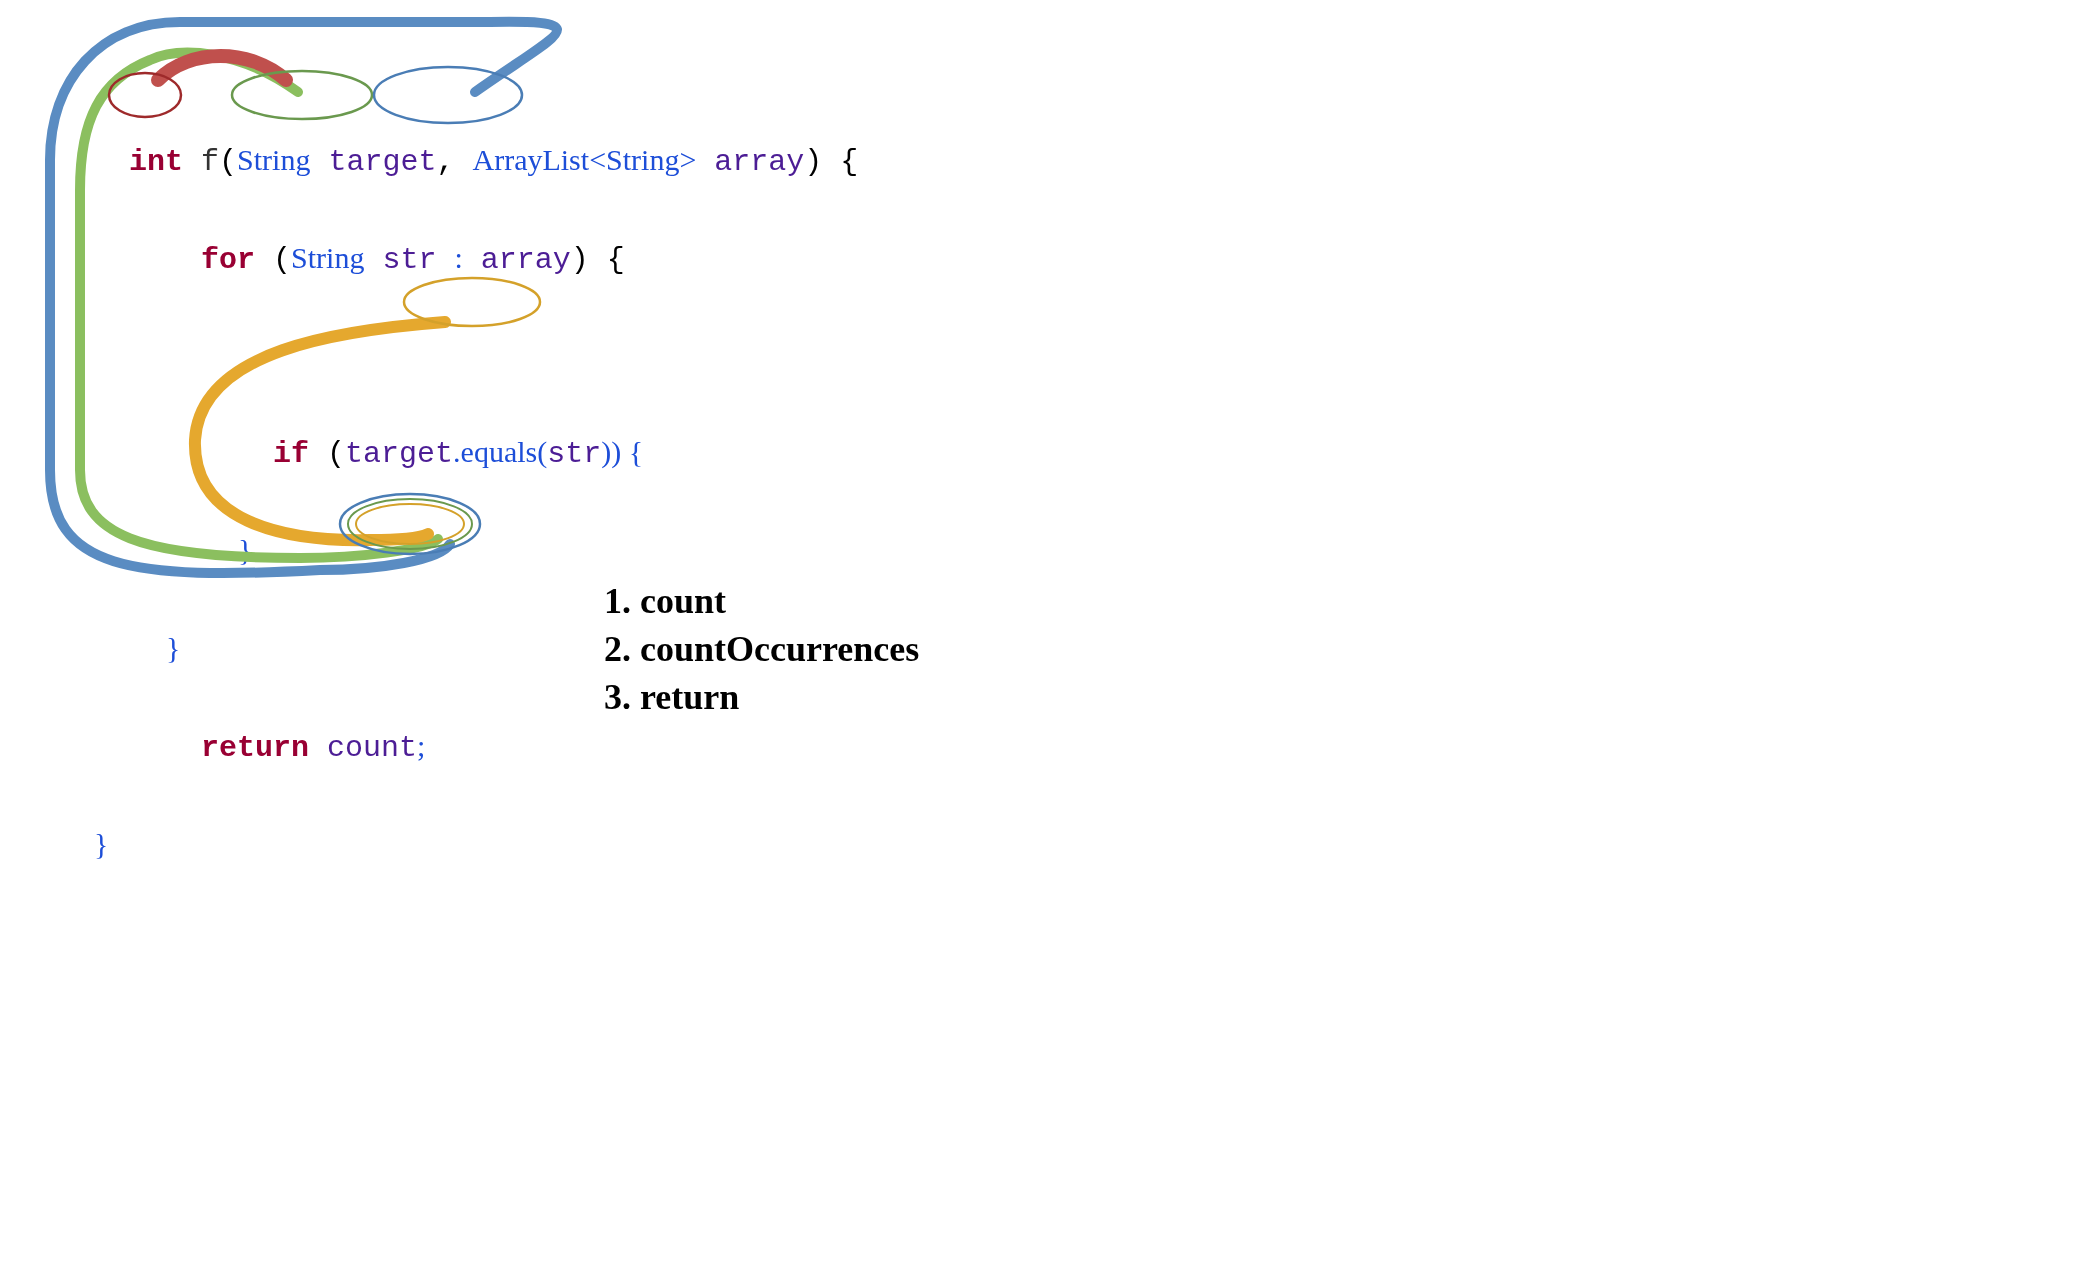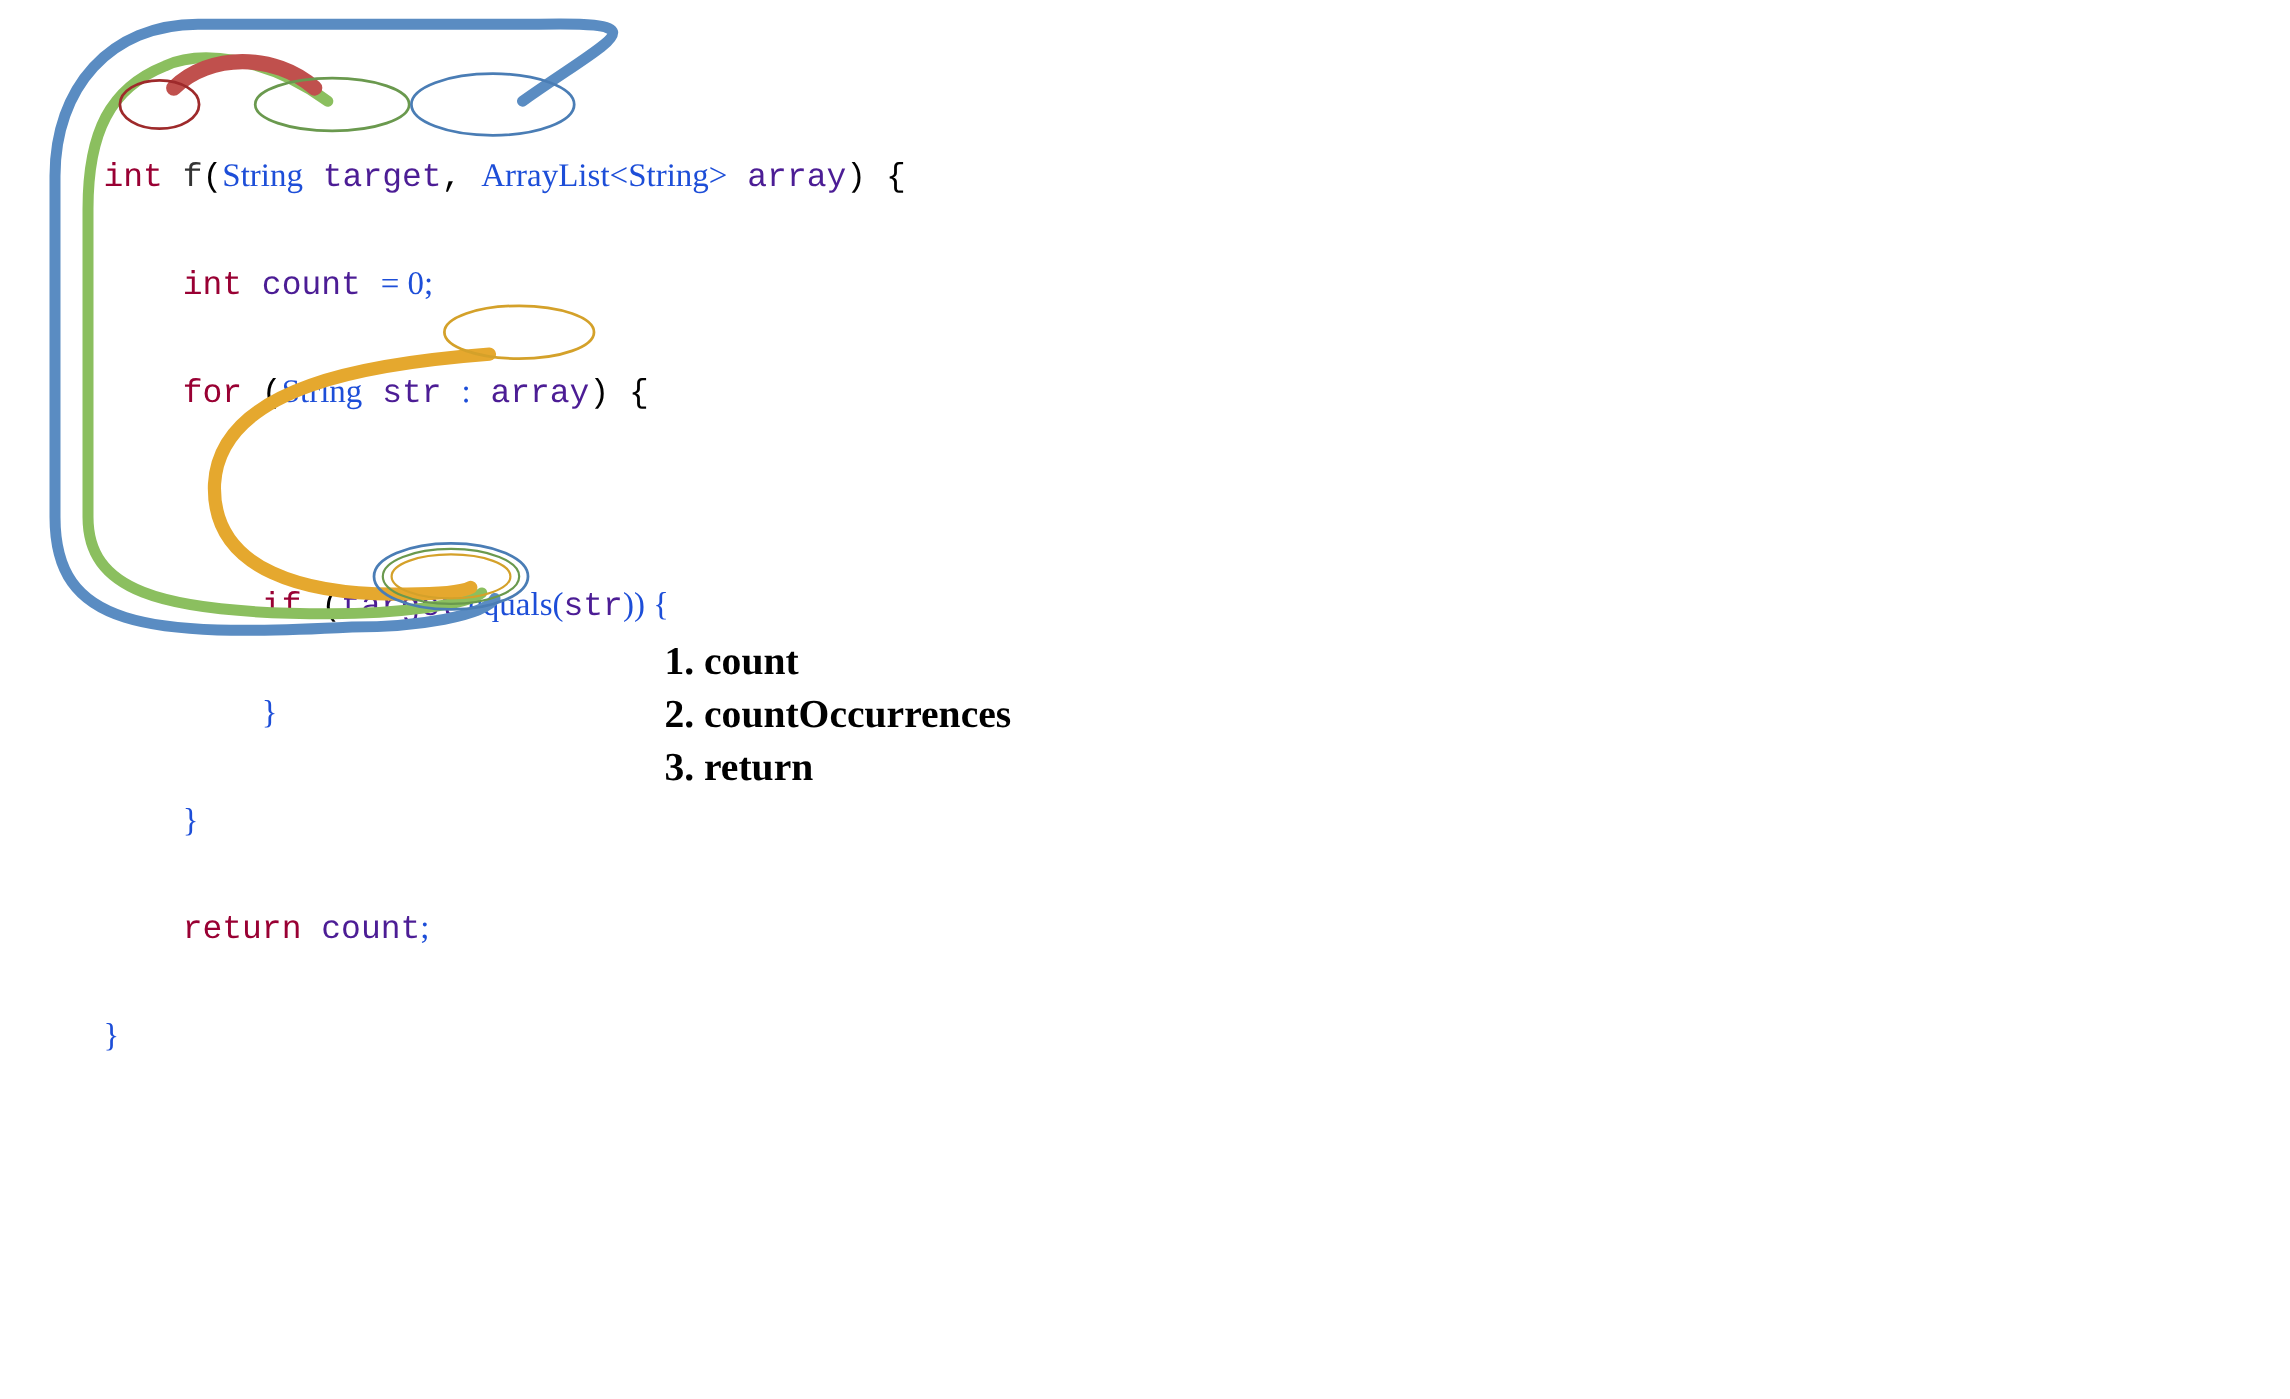--- a/index.html
+++ b/index.html
@@ -11,21 +11,21 @@
     width: 2082px;
     height: 1272px;
     box-sizing: border-box;
     position: relative;
   }
   .code-area {
     position: relative;
     line-height: 1.6;
     white-space: pre;
   }
-  .kw { color: #990033; font-weight: normal; }
+  .kw { color: #990033; font-weight: bold; margin-left: 35px; }
   .var { color: #4c1d95; }
   .fn { color: #333; }
   .plain { color: #1d4ed8; font-family: Liberation Serif, serif; }
   .predictions {
     position: absolute;
     left: 540px;
     top: 580px;
     font-family: "Times New Roman", serif;
     font-size: 38px;
     color: #000;
@@ -85,21 +85,20 @@
   <ellipse cx="105" cy="55" rx="36" ry="22" stroke="#9e2a2b" stroke-width="2.5" fill="none"></ellipse>
   <ellipse cx="262" cy="55" rx="70" ry="24" stroke="#6a994e" stroke-width="2.5" fill="none"></ellipse>
   <ellipse cx="408" cy="55" rx="74" ry="28" stroke="#4a7db5" stroke-width="2.5" fill="none"></ellipse>
   <ellipse cx="432" cy="262" rx="68" ry="24" stroke="#d4a12a" stroke-width="2.5" fill="none"></ellipse>
 
   <ellipse cx="370" cy="484" rx="70" ry="30" stroke="#4a7db5" stroke-width="2.5" fill="none"></ellipse>
   <ellipse cx="370" cy="484" rx="62" ry="25" stroke="#6a994e" stroke-width="2" fill="none"></ellipse>
   <ellipse cx="370" cy="484" rx="54" ry="20" stroke="#d4a12a" stroke-width="2" fill="none"></ellipse>
 </svg>
 <div>   <span class="kw">int</span> <span class="fn">f</span>(<span class="plain">String</span> <span class="var">target</span>, <span class="plain">ArrayList&lt;String&gt;</span> <span class="var">array</span>) {</div>
-<div>       <span class="kw">int</span> <span class="var">count</span> <span class="plain">= 0;</span></div>
 <div>       <span class="kw">for</span> (<span class="plain">String</span> <span class="var">str</span> <span class="plain">:</span> <span class="var">array</span>) {</div>
 <div> </div>
 <div>           <span class="kw">if</span> (<span class="var">target</span><span class="plain">.equals(</span><span class="var">str</span><span class="plain">)) {</span></div>
 <div>           <span class="plain">}</span></div>
 <div>       <span class="plain">}</span></div>
 <div>       <span class="kw">return</span> <span class="var">count</span><span class="plain">;</span></div>
 <div>   <span class="plain">}</span></div>
 </div>
 
 <div class="predictions">

